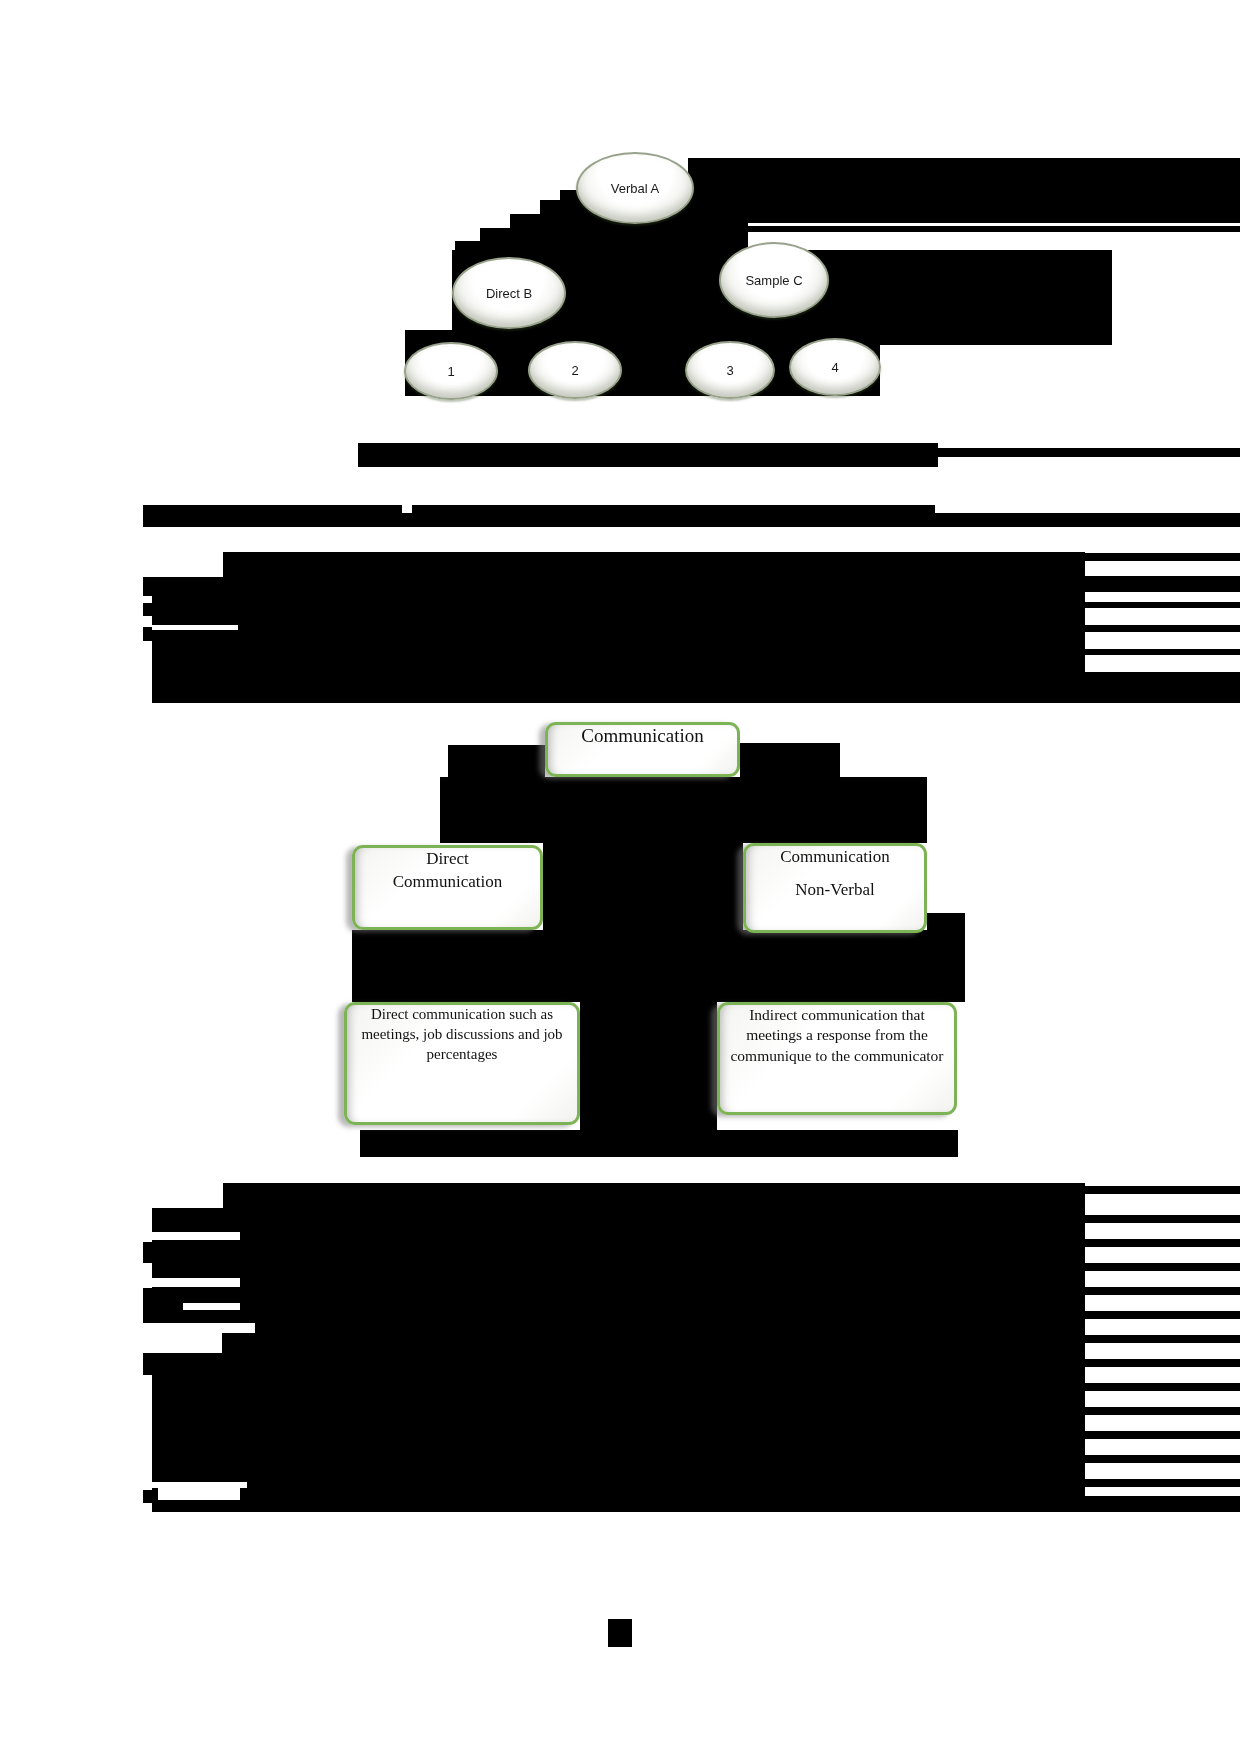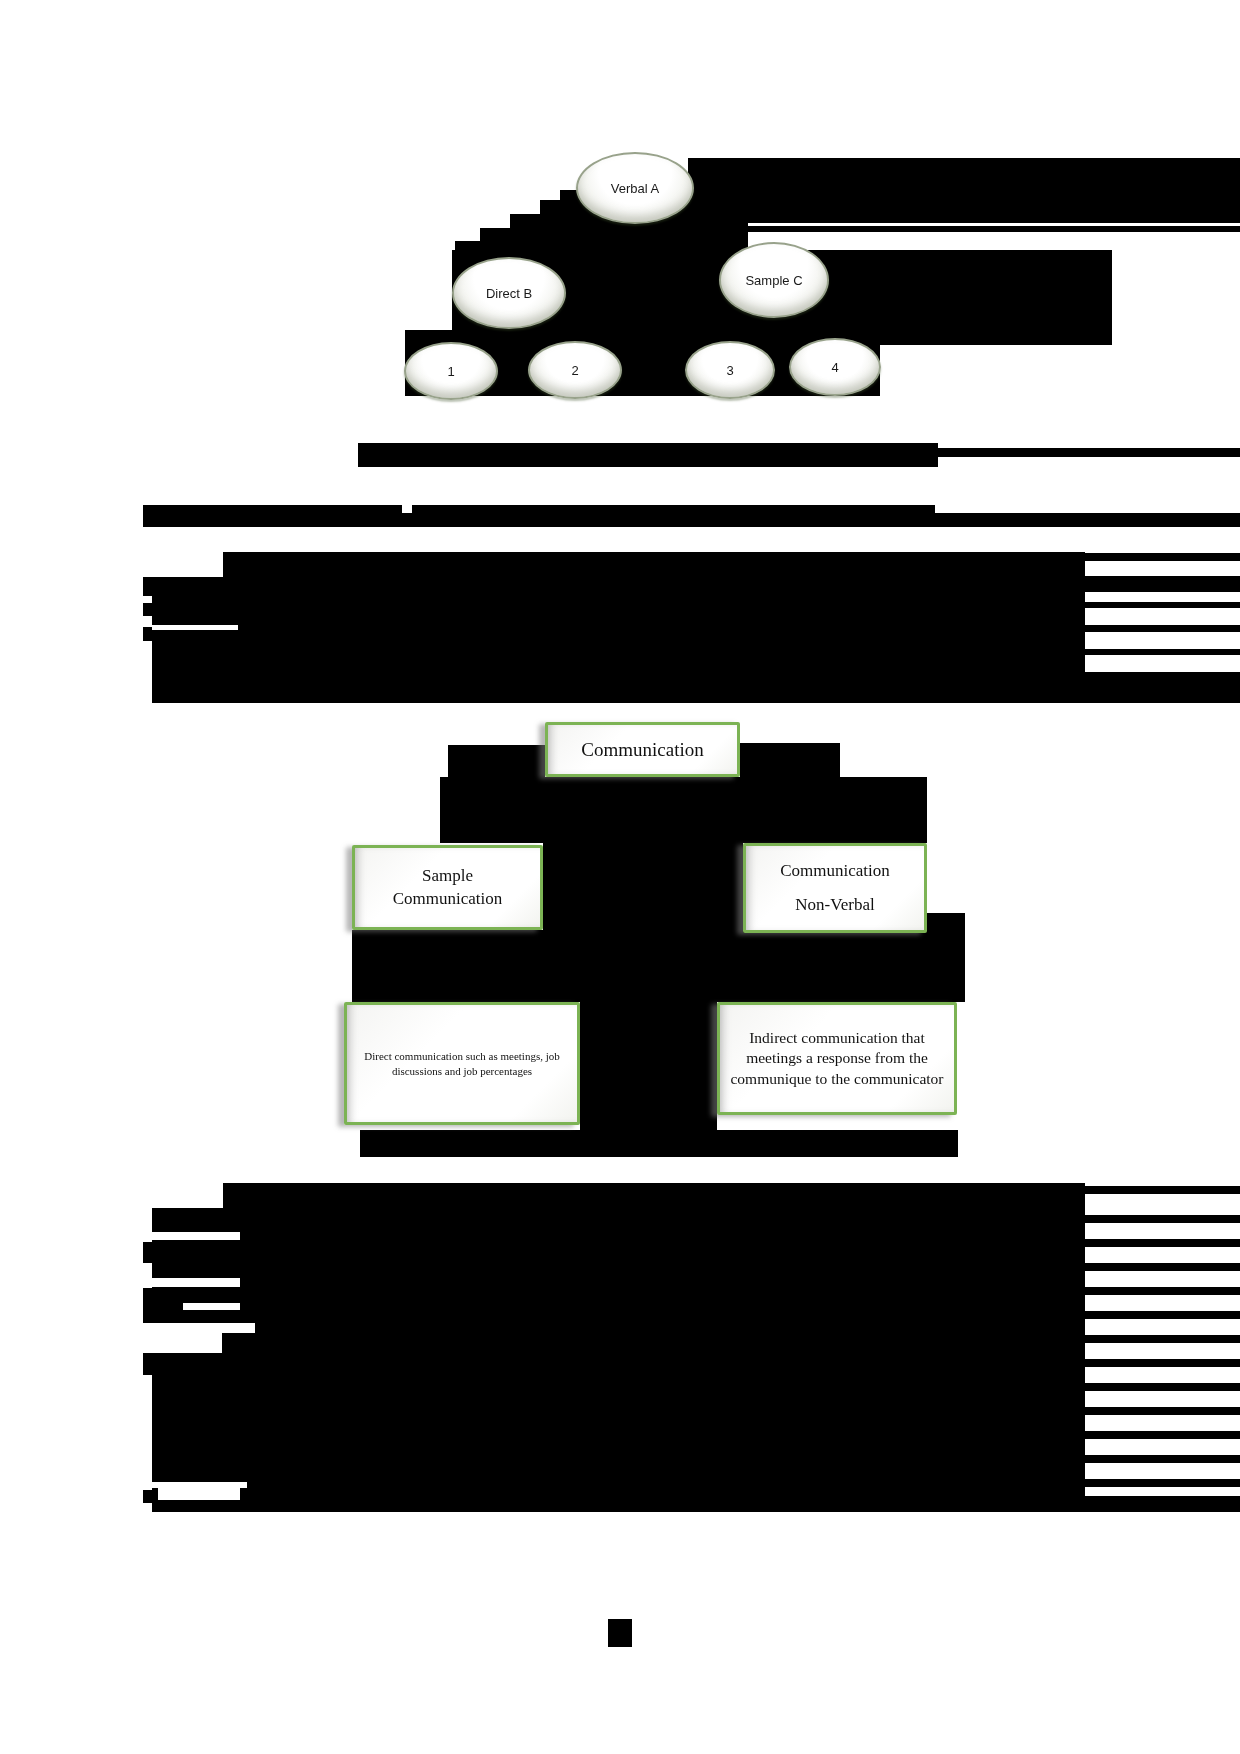--- a/index.html
+++ b/index.html
@@ -16,29 +16,29 @@
          font-family:"Liberation Sans", sans-serif;font-size:13px;color:#1a1a1a;}
   .enode.small{font-size:13px;}
   #node-a{left:576px;top:152px;width:114px;height:68px;}
   #node-b{left:452px;top:257px;width:110px;height:68px;}
   #node-c{left:719px;top:242px;width:106px;height:72px;}
   #leaf-1{left:404px;top:342px;width:90px;height:54px;}
   #leaf-2{left:528px;top:341px;width:90px;height:54px;}
   #leaf-3{left:685px;top:341px;width:86px;height:54px;}
   #leaf-4{left:789px;top:338px;width:88px;height:54px;}
   
-  .fbox{position:absolute;border:3px solid #7cb354;border-radius:2px;
+  .fbox{position:absolute;border:3px solid #7cb354;border-radius:11px;
         background:linear-gradient(135deg,#f4f4f2 0%,#ffffff 35%,#ffffff 80%,#f2f3ef 100%);
         box-shadow:-6px 2px 5px rgba(125,125,125,.55), inset 7px 0 9px -5px rgba(120,120,120,.5);
-        display:flex;flex-direction:column;align-items:center;justify-content:center;
+        display:flex;flex-direction:column;align-items:center;justify-content:flex-start;
         text-align:center;color:#111;box-sizing:border-box;}
   #box-communication{left:545px;top:722px;width:195px;height:55px;font-size:19px;}
   #box-verbal{left:352px;top:845px;width:191px;height:85px;font-size:17px;line-height:1.35;padding:0 20px;}
   #box-nonverbal{left:743px;top:843px;width:184px;height:90px;font-size:17px;line-height:1.3;gap:11px;}
-  #box-direct{left:344px;top:1002px;width:236px;height:123px;font-size:11px;line-height:1.32;padding:0 12px;}
+  #box-direct{left:344px;top:1002px;width:236px;height:123px;font-size:15px;line-height:1.32;padding:0 12px;}
   #box-indirect{left:717px;top:1002px;width:240px;height:113px;font-size:15.5px;line-height:1.32;padding:0 10px;}
 </style>
 </head>
 <body>
 
 <div id="page">
 
   <div id="redaction-layer">
       <div class="redaction" style="left: 688px; top: 158px; width: 552px; height: 65px; background: rgb(0, 0, 0);"></div>
       <div class="redaction" style="left: 736px; top: 226px; width: 504px; height: 6px; background: rgb(0, 0, 0);"></div>
@@ -127,21 +127,21 @@
     <div class="enode small" id="leaf-4">
       <span>4</span>
     </div>
   </div>
 
   <div>
     <div class="fbox" id="box-communication">
       <span>Communication</span>
     </div>
     <div class="fbox" id="box-verbal">
-      <span>Sample Communication</span>
+      <span>Direct Communication</span>
     </div>
     <div class="fbox" id="box-nonverbal">
       <span>Communication</span>
       <span>Non-Verbal</span>
     </div>
     <div class="fbox" id="box-direct">
       <span>Direct communication such as meetings, job discussions and job percentages</span>
     </div>
     <div class="fbox" id="box-indirect">
       <span>Indirect communication that meetings a response from the communique to the communicator</span>

